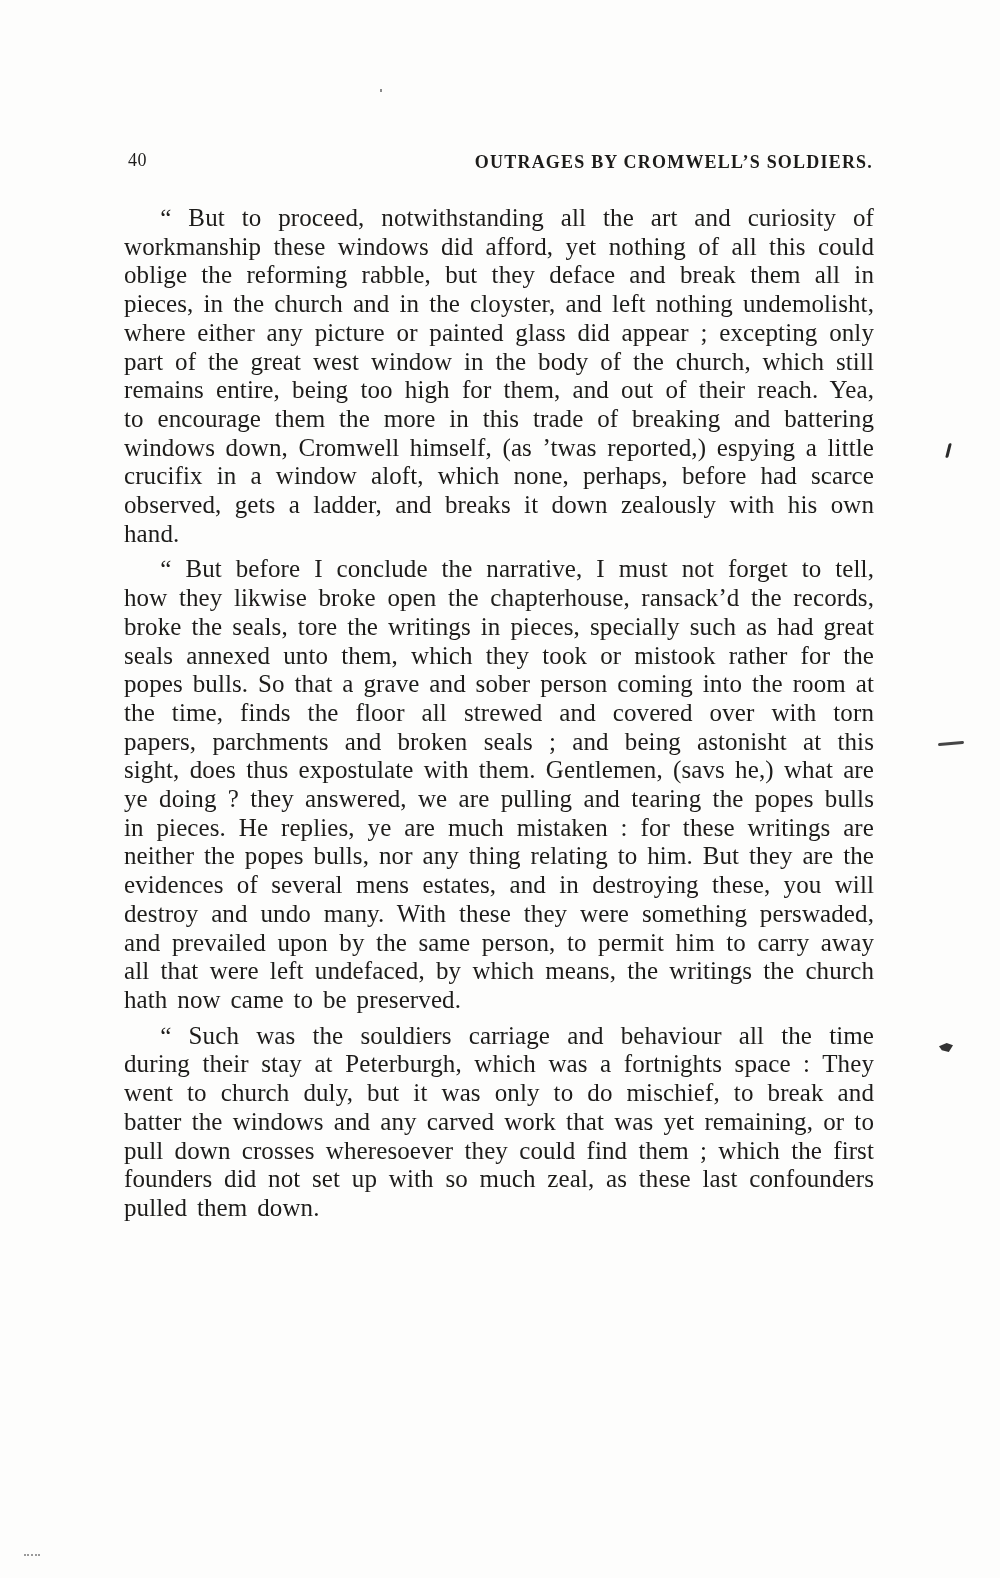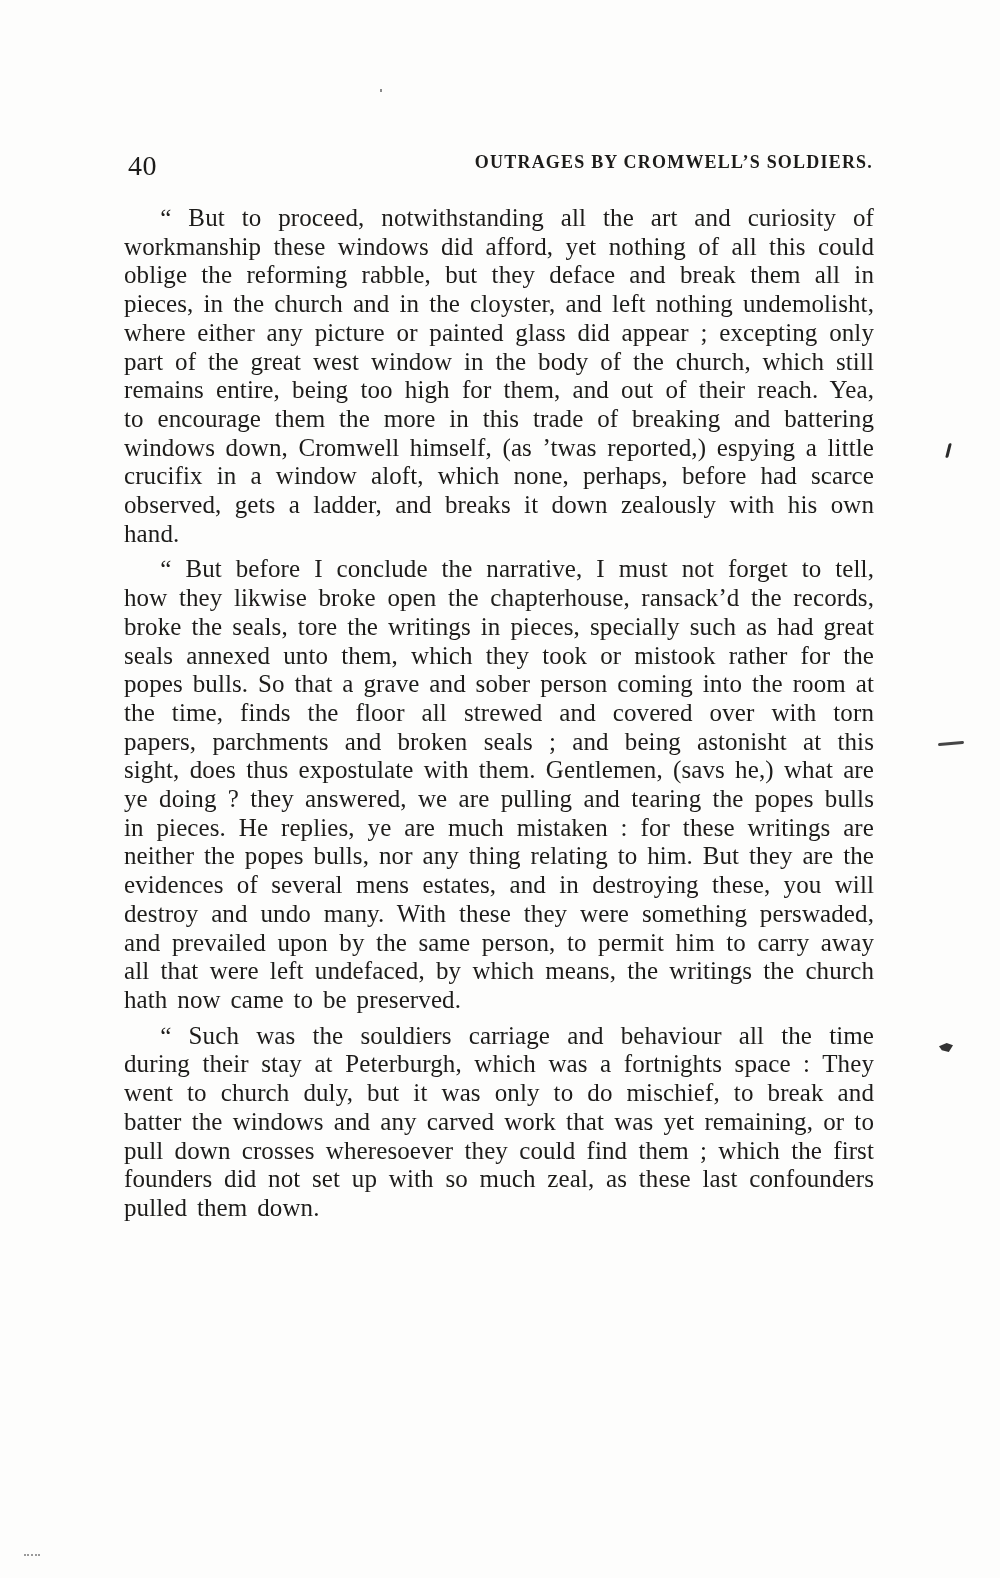--- a/index.html
+++ b/index.html
@@ -20,21 +20,21 @@
     position: absolute;
     top: 150px;
     left: 125px;
     width: 748px;
     height: 26px;
   }
   .page-number {
     position: absolute;
     left: 3px;
     top: 0;
-    font-size: 28px;
+    font-size: 18px;
     letter-spacing: 0.5px;
   }
   .running-header {
     position: absolute;
     left: 0;
     right: 0;
     top: 2px;
     text-align: right;
     font-size: 18px;
     font-weight: bold;

